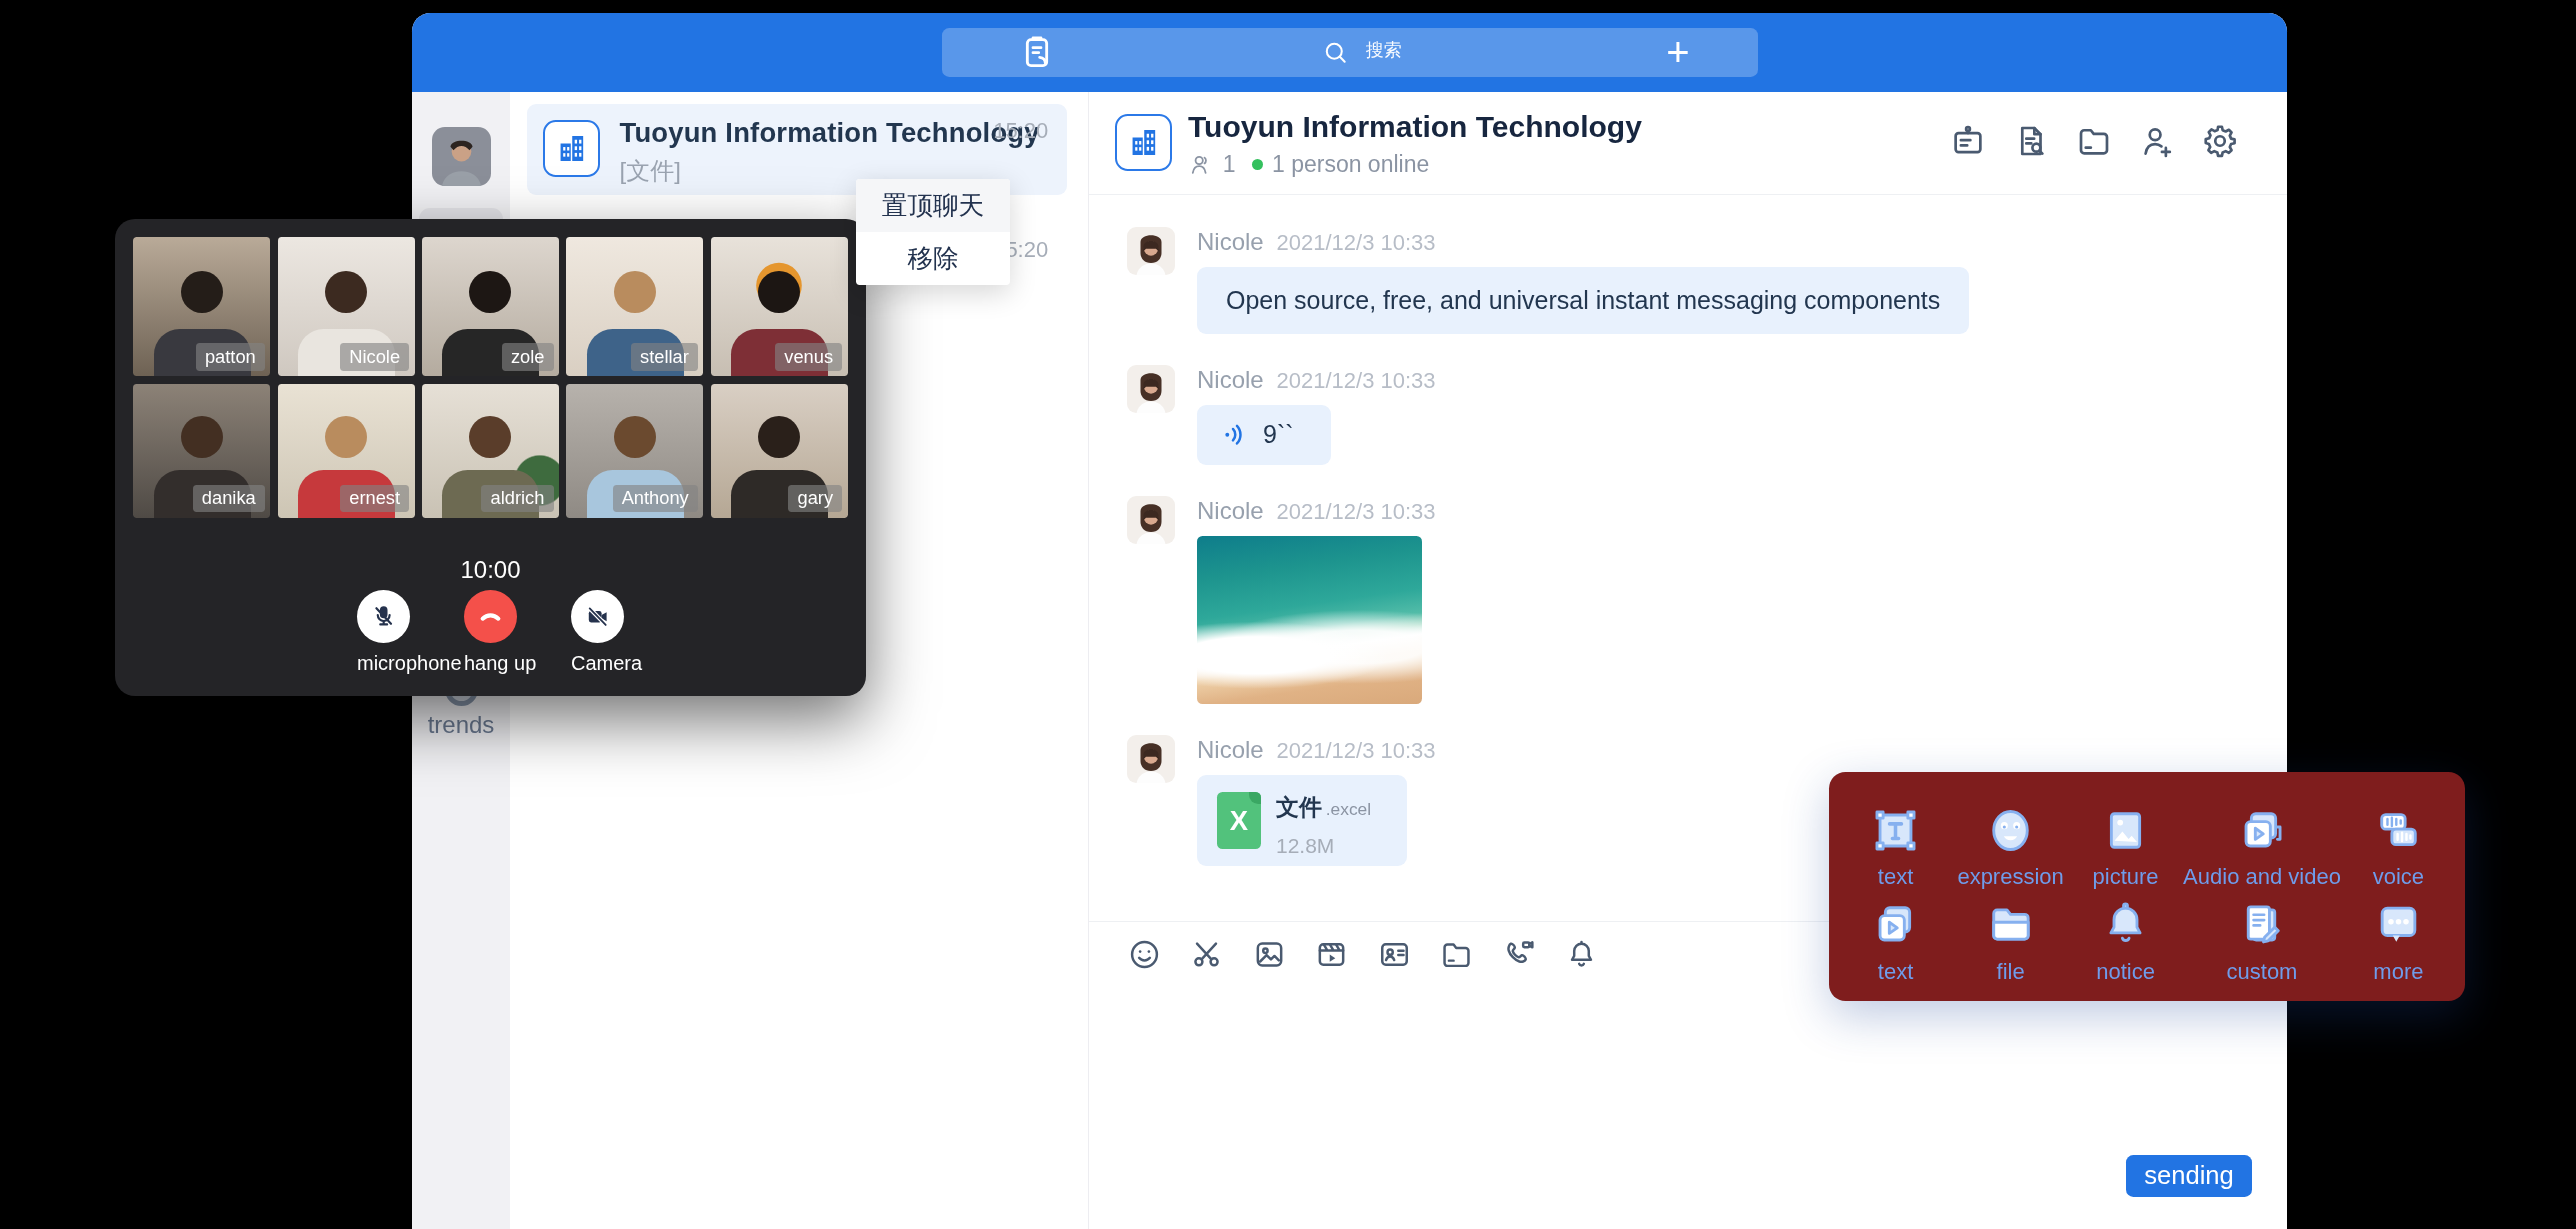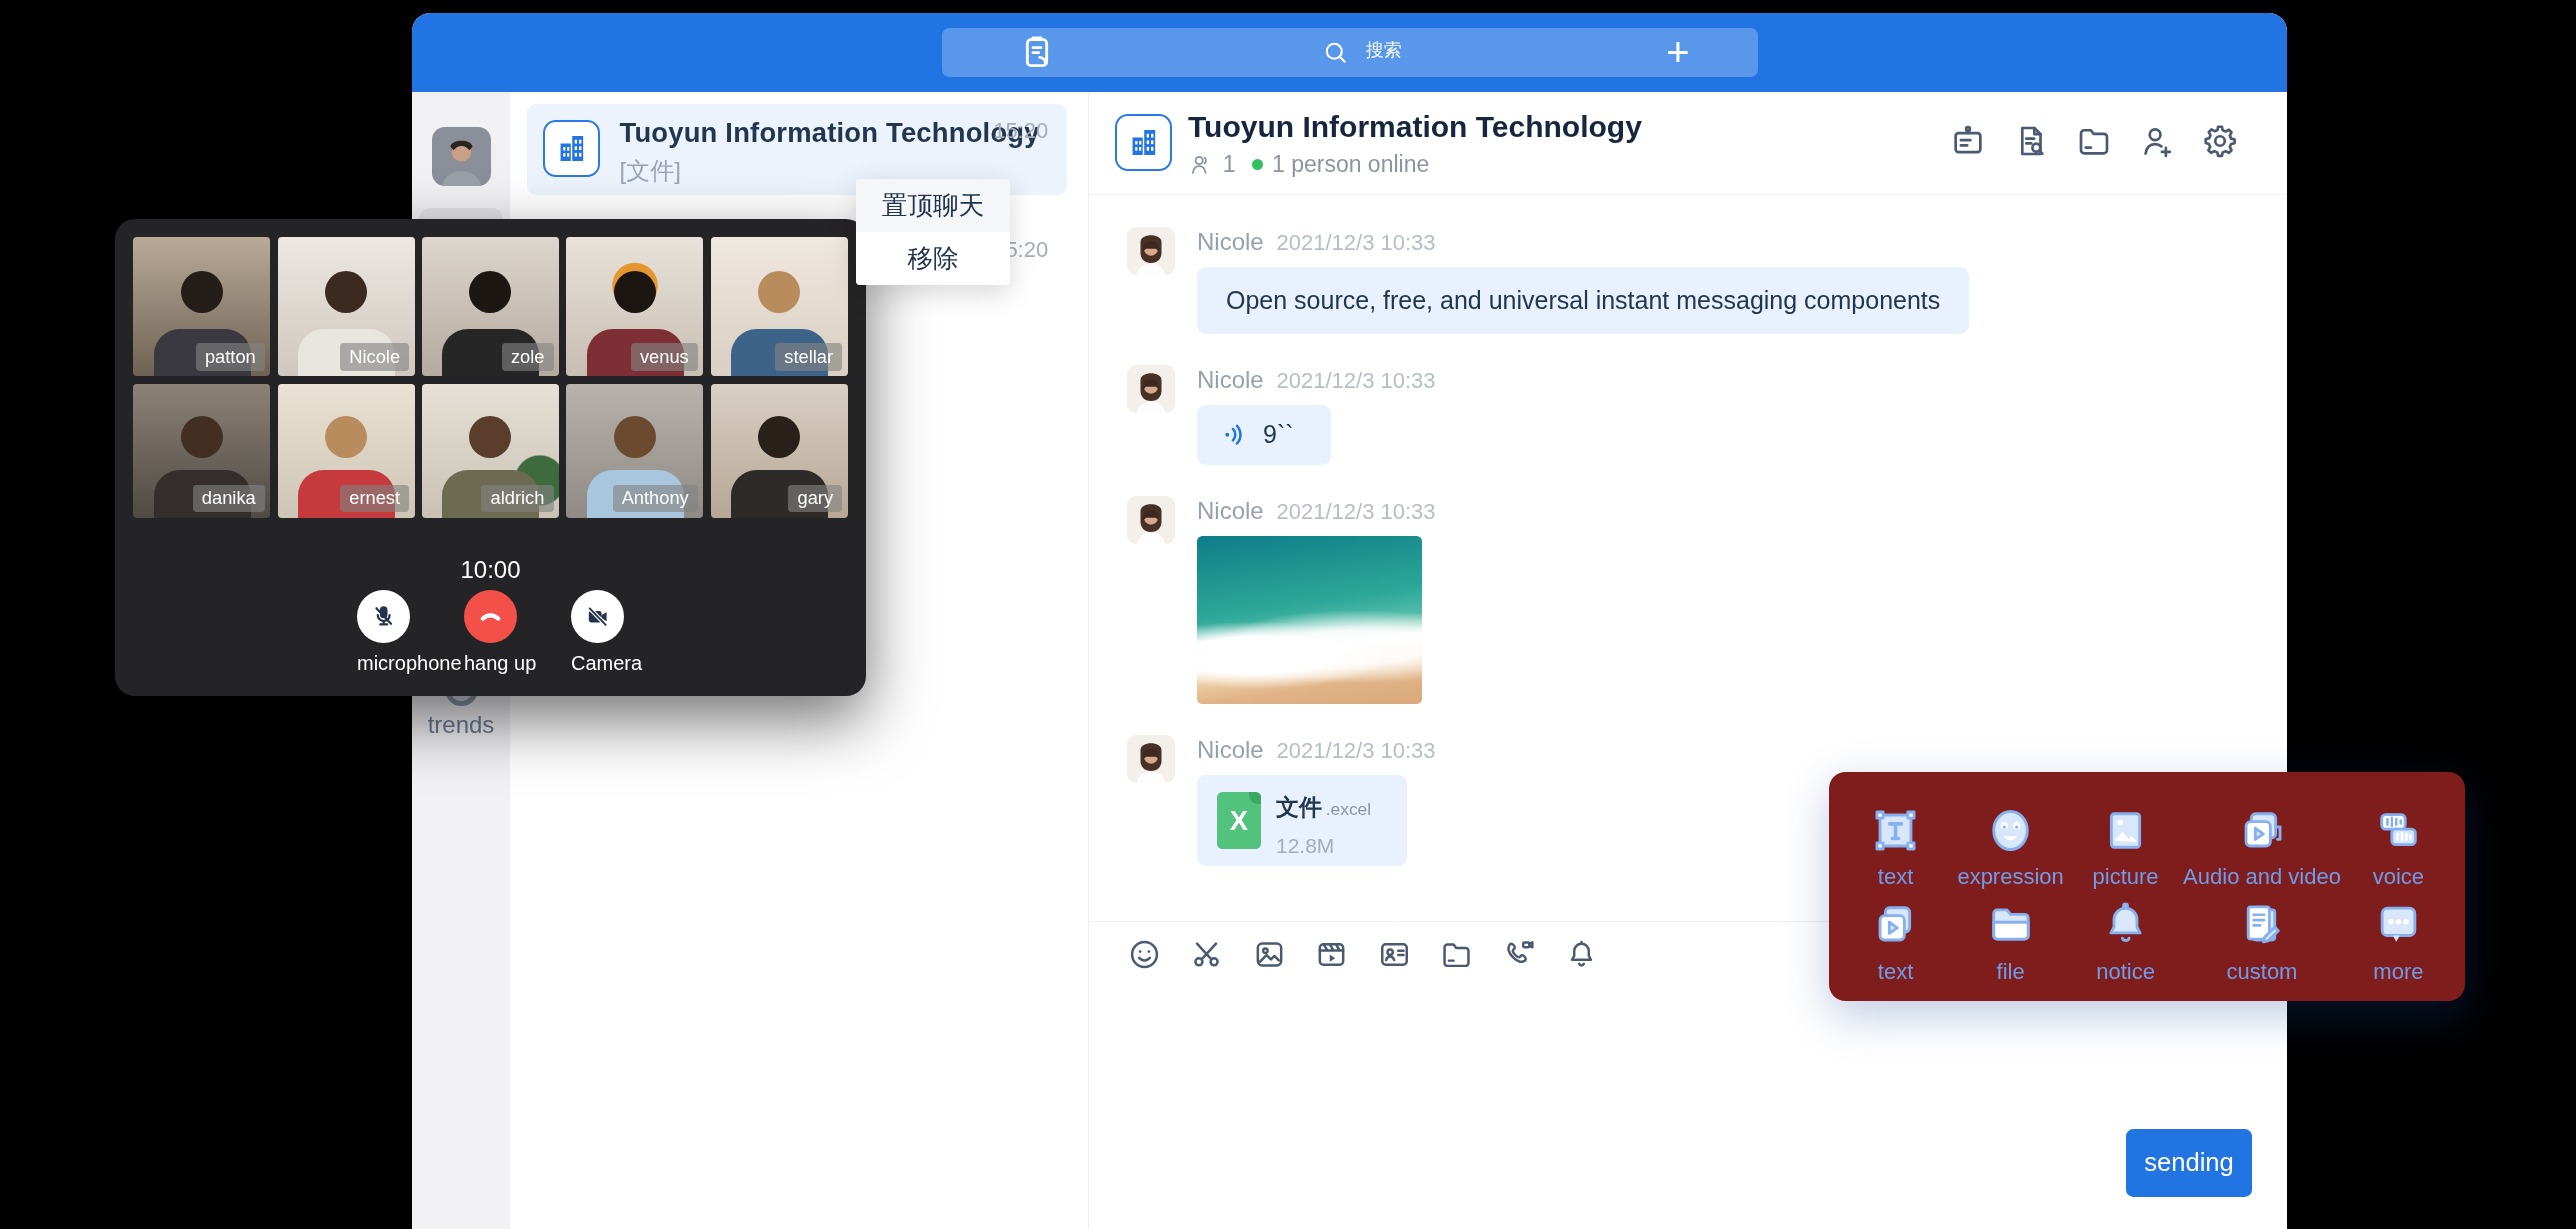--- a/index.html
+++ b/index.html
@@ -73,21 +73,21 @@
     display:flex;align-items:center;justify-content:center;color:#fff;font-size:27.4px;font-weight:bold;}
   .xls::before{content:"";position:absolute;top:0;right:0;width:12px;height:12px;background:#3aa763;
     border-radius:0 5.5px 0 9.1px;}
   .fname{font-size:23px;color:#22364f;font-weight:bold;display:inline;}
   .fext{font-size:17.4px;color:#8b94a3;margin-left:3.7px;display:inline;}
   .fsize{font-size:21px;color:#a6adb8;margin-top:11px;}
 
   .toolbar{position:absolute;left:0;top:829px;right:0;height:66px;border-top:1.8px solid #eef0f3;
     display:flex;align-items:center;gap:27.4px;padding-left:38px;color:#4a5a70;}
   .toolbar .ic{width:35px;height:35px;}
-  .send-btn{position:absolute;right:35px;bottom:33px;width:126px;height:68px;background:#2274e3;
+  .send-btn{position:absolute;right:35px;bottom:33px;width:126px;height:42px;background:#2274e3;
     border:none;border-radius:7.3px;color:#fff;font-size:25.6px;font-family:"Liberation Sans",sans-serif;}
 
   .ic{display:block;}
   .ic svg{display:block;width:100%;height:100%;fill:none;stroke:currentColor;stroke-width:1.7;
     stroke-linecap:round;stroke-linejoin:round;}
 
   
   .ctx-menu{position:absolute;left:856px;top:179px;width:154px;z-index:45;background:#fff;
     border-radius:3.7px;box-shadow:0 7.3px 27.4px rgba(0,0,0,.16);overflow:hidden;}
   .ctx-item{height:53px;line-height:53px;text-align:center;font-size:25.6px;color:#22324e;}
@@ -439,25 +439,25 @@
     <div class="tiles">
       <div class="tile t1">
           <span class="nm">patton</span>
         </div>
       <div class="tile t2">
           <span class="nm">Nicole</span>
         </div>
       <div class="tile t3">
           <span class="nm">zole</span>
         </div>
+      <div class="tile t5">
+          <span class="nm">stellar</span>
+        </div>
       <div class="tile t4">
           <span class="nm">venus</span>
-        </div>
-      <div class="tile t5">
-          <span class="nm">stellar</span>
         </div>
       <div class="tile t6">
           <span class="nm">danika</span>
         </div>
       <div class="tile t7">
           <span class="nm">ernest</span>
         </div>
       <div class="tile t8">
           <span class="nm">aldrich</span>
         </div>

